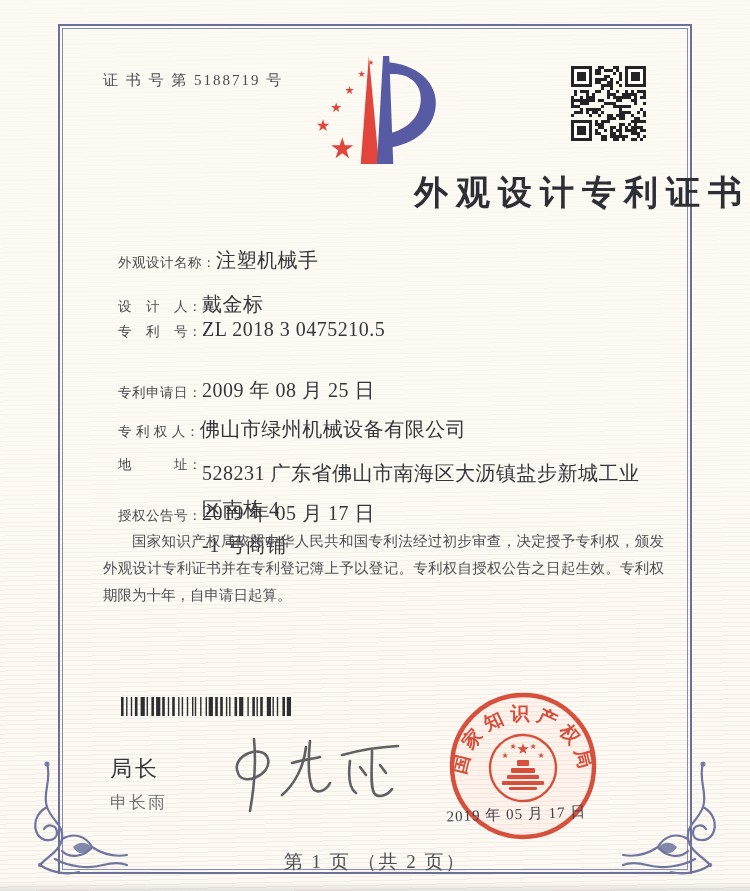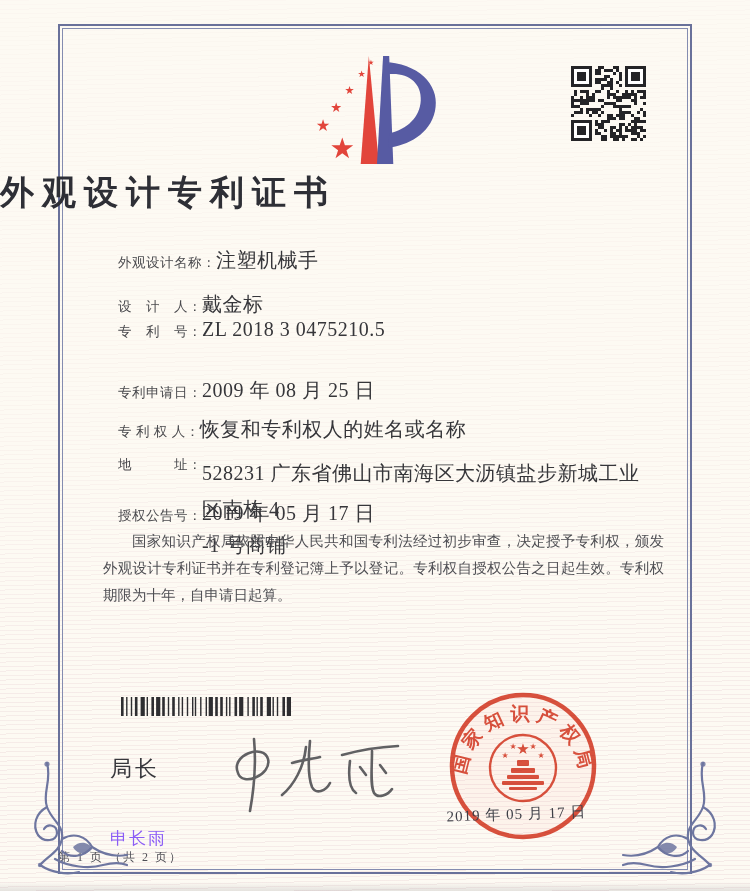--- a/index.html
+++ b/index.html
@@ -27,21 +27,21 @@
   .flourish{position:absolute;width:112px;height:116px;z-index:4;}
   .flourish.bl{left:16px;bottom:14px;}
   .flourish.br{right:16px;bottom:14px;transform:scaleX(-1);}
   .cert-no{
     position:absolute;left:103px;top:71px;
     font-size:15px;color:#4a4a50;letter-spacing:2px;
   }
   .logo{position:absolute;left:301px;top:54px;width:154px;height:114px;}
   .qr{position:absolute;left:571px;top:66px;width:75px;height:75px;}
   .title{
-    position:absolute;left:0;right:0;top:170px;text-align:left;
+    position:absolute;left:0;right:0;top:170px;text-align:right;
     font-size:34px;font-weight:600;color:#2e2f36;letter-spacing:8px;
   }
   .fieldrows{position:absolute;left:118px;top:0;right:80px;z-index:2;}
   .frow{position:absolute;left:0;right:0;white-space:nowrap;}
   .lbl{font-size:13.5px;color:#4a4a4e;letter-spacing:.5px;margin-top:26px;}
   .val{font-size:20px;color:#36363a;letter-spacing:.5px;}
   .val.wrap{
     display:inline-block;vertical-align:top;white-space:pre-line;
     width:445px;line-height:36px;
   }
@@ -53,32 +53,32 @@
   .paras p{margin:0;text-indent:2em;}
   .barcode{position:absolute;left:120px;top:697px;width:172px;height:19px;}
   .signer-title{
     position:absolute;left:110px;top:754px;
     font-family:"Liberation Sans","DejaVu Sans",sans-serif;
     font-size:22px;font-weight:500;color:#37373c;letter-spacing:3px;
   }
   .signer-name{
     position:absolute;left:110px;top:791px;
     font-family:"Liberation Sans","DejaVu Sans",sans-serif;
-    font-size:17px;font-weight:500;color:#8b5cf6;letter-spacing:2px;margin-top:36px;
+    font-size:17px;font-weight:500;color:#737373;letter-spacing:2px;
   }
   .signature{position:absolute;left:222px;top:733px;width:192px;height:86px;z-index:3;}
   .seal{position:absolute;left:445px;top:688px;width:158px;height:158px;z-index:3;
         mix-blend-mode:multiply;opacity:.93;}
   .seal-date{
     position:absolute;left:444px;top:805px;width:145px;text-align:center;z-index:5;
     font-size:15px;color:#3e3f47;letter-spacing:1px;transform:rotate(-2deg);
   }
   .footer{
-    position:absolute;left:58px;right:58px;top:849px;z-index:2;
-    font-size:12px;color:#4f4f56;letter-spacing:2px;
+    position:absolute;left:58px;right:58px;top:849px;text-align:center;z-index:2;
+    font-size:19px;color:#4f4f56;letter-spacing:2px;
   }
   .page-edge{
     position:absolute;left:0;right:0;bottom:0;height:9px;z-index:6;
     background:linear-gradient(to bottom, rgba(120,120,130,0) 0%, rgba(120,120,130,.18) 100%);
   }
 </style>
 </head>
 <body>
 
 <div class="page">
@@ -111,20 +111,21 @@
       <path d="M38,98 C52,106 72,108 86,104 C98,101 105,102 110,104"></path>
       <path d="M23,104 C35,112 50,114 62,111"></path>
     </g>
     <g fill="#6e76a0" opacity=".85">
       <circle cx="30" cy="3" r="2.6"></circle>
         <circle cx="23" cy="104" r="2.2"></circle>
       <path d="M56,86 C62,79 73,81 75,88 C70,94 60,94 56,86 Z"></path>
     </g>
   </svg>
 
+  <div class="cert-no">证 书 号 第 5188719 号</div>
 
   <svg class="logo" viewBox="0 0 150 112">
     <polygon points="66,2 58,108 76,108" fill="#e2453b"></polygon>
     <polygon points="80,2 74,108 90,108 86,2" fill="#575ba3"></polygon>
     <path d="M86,8 C120,12 136,34 131,56 C126,79 104,90 85,92 L86,78 C104,74 116,62 117,46 C118,28 104,18 85,20 Z" fill="#575ba3"></path>
     <g fill="#e2453b" text-anchor="middle" font-family="'DejaVu Sans',sans-serif">
       <text x="40" y="102" font-size="28">★</text>
       <text x="21" y="76" font-size="16">★</text>
       <text x="34" y="57" font-size="13">★</text>
       <text x="47" y="39" font-size="11">★</text>
@@ -364,21 +365,21 @@
     <div class="frow" style="top:291px">
       <span class="lbl">设　计　人：</span><span class="val">戴金标</span>
     </div>
     <div class="frow" style="top:318px">
       <span class="lbl">专　利　号：</span><span class="val">ZL 2018 3 0475210.5</span>
     </div>
     <div class="frow" style="top:377px">
       <span class="lbl">专利申请日：</span><span class="val">2009 年 08 月 25 日</span>
     </div>
     <div class="frow" style="top:416px">
-      <span class="lbl">专 利 权 人：</span><span class="val">恢复和专利权人的姓名或名称</span>
+      <span class="lbl">专 利 权 人：</span><span class="val">佛山市绿州机械设备有限公司</span>
     </div>
     <div class="frow" style="top:455px">
       <span class="lbl">地　　　址：</span><span class="val wrap">528231 广东省佛山市南海区大沥镇盐步新城工业区南栋 4
 -1 号商铺</span>
     </div>
     <div class="frow" style="top:500px">
       <span class="lbl">授权公告号：</span><span class="val">2019 年 05 月 17 日</span>
     </div>
   </div>
 

